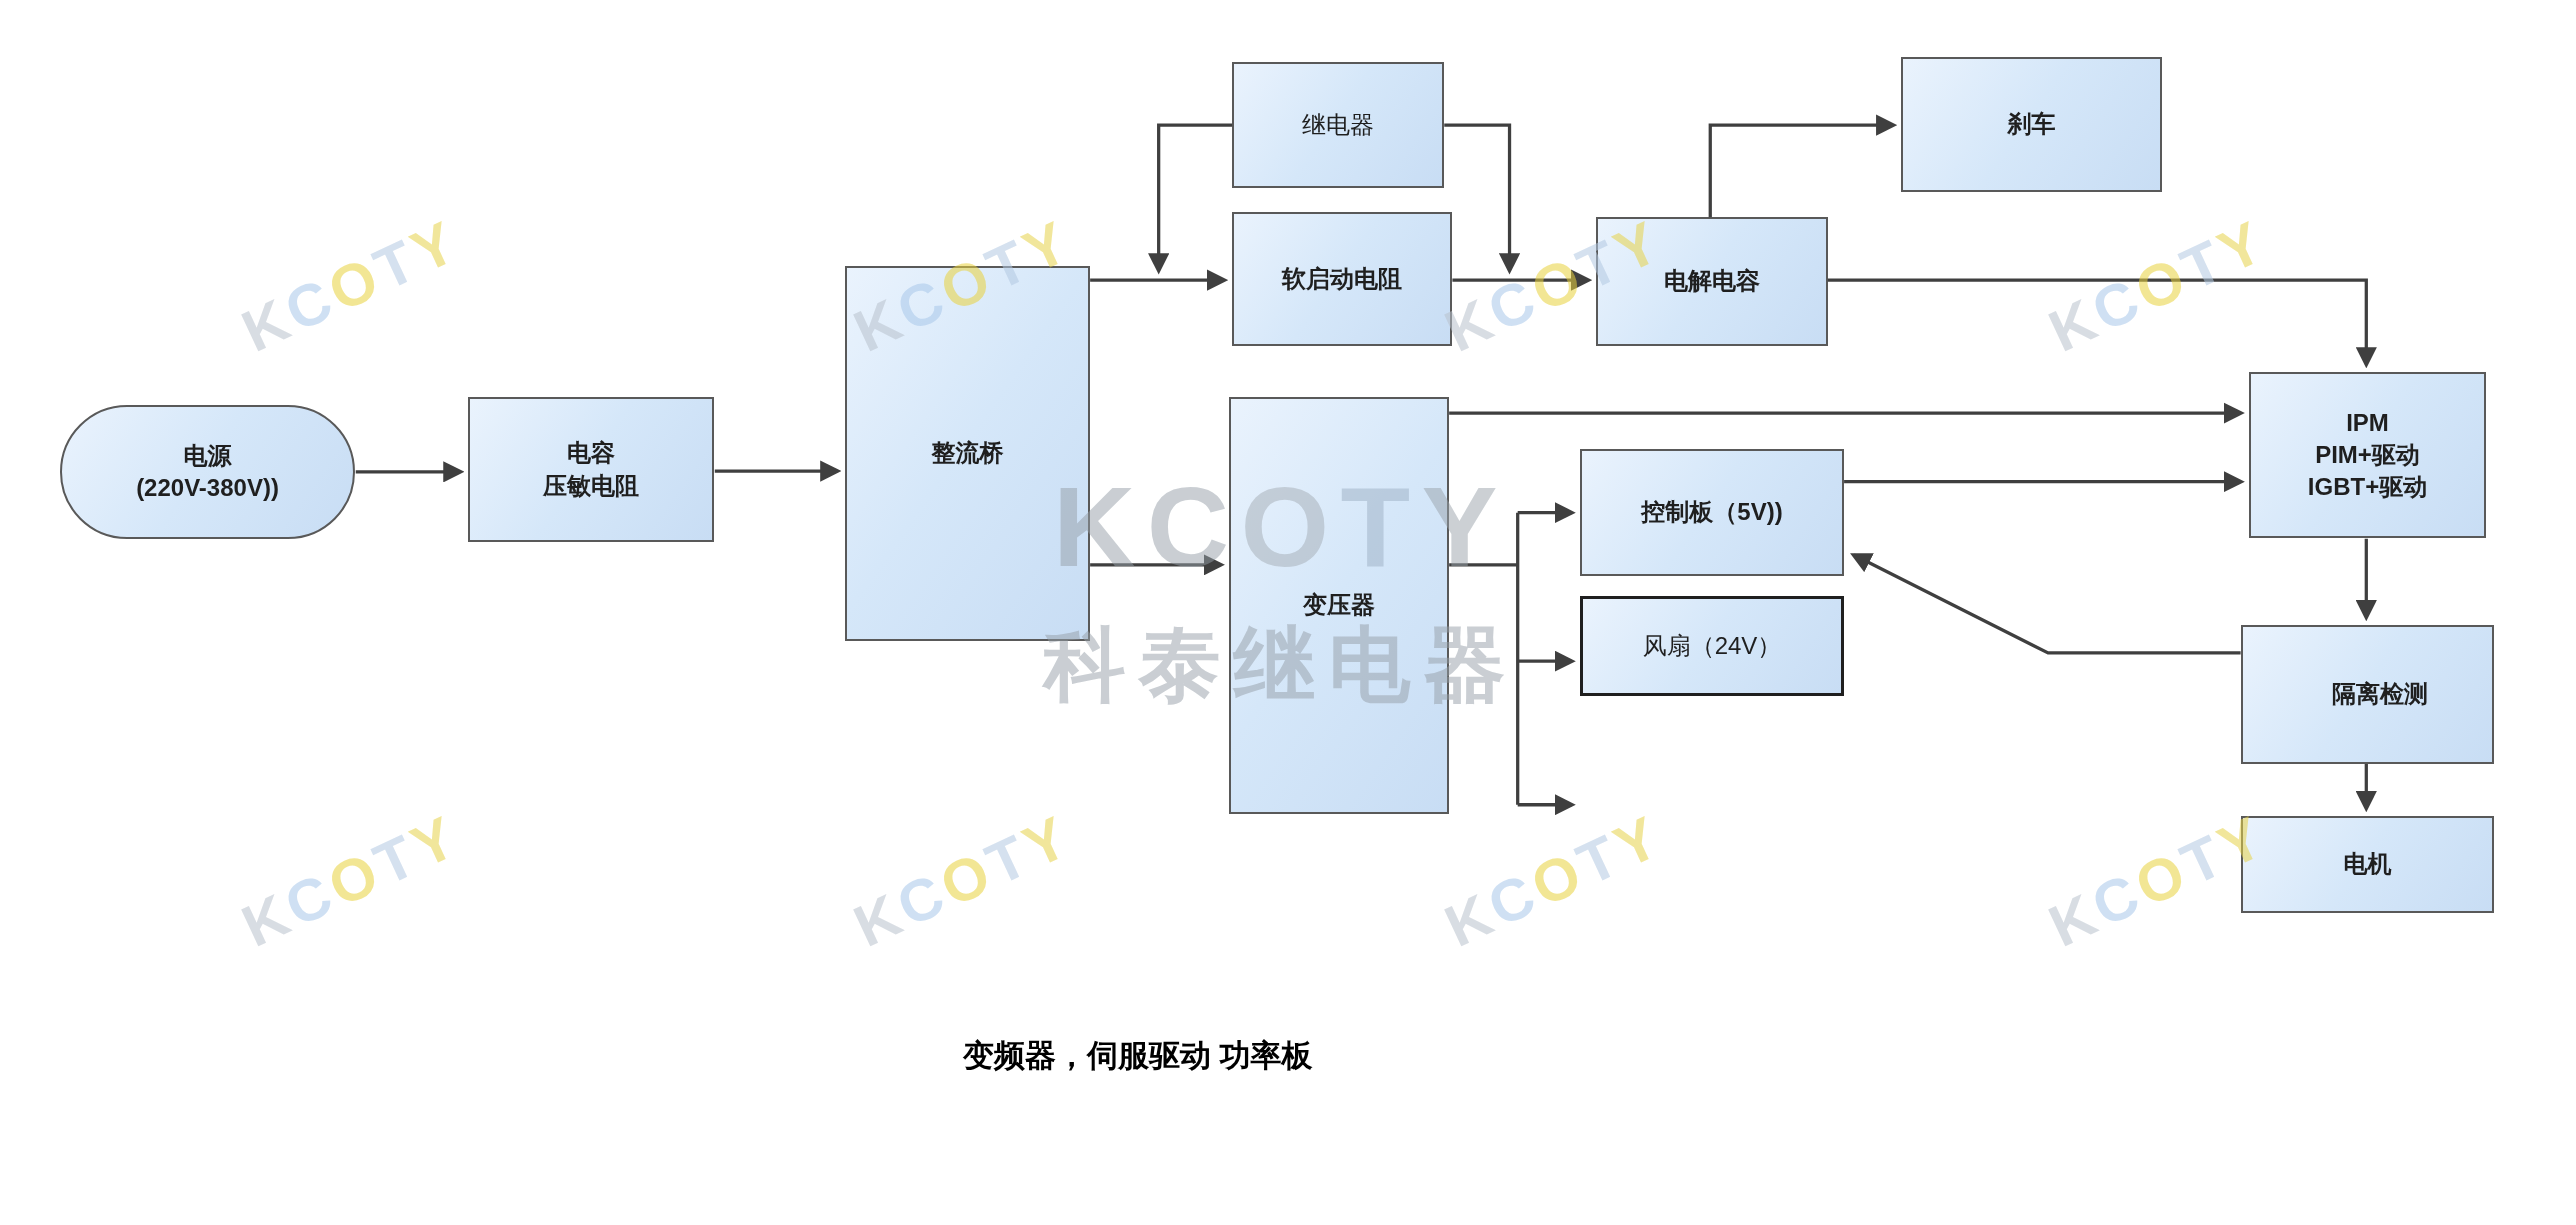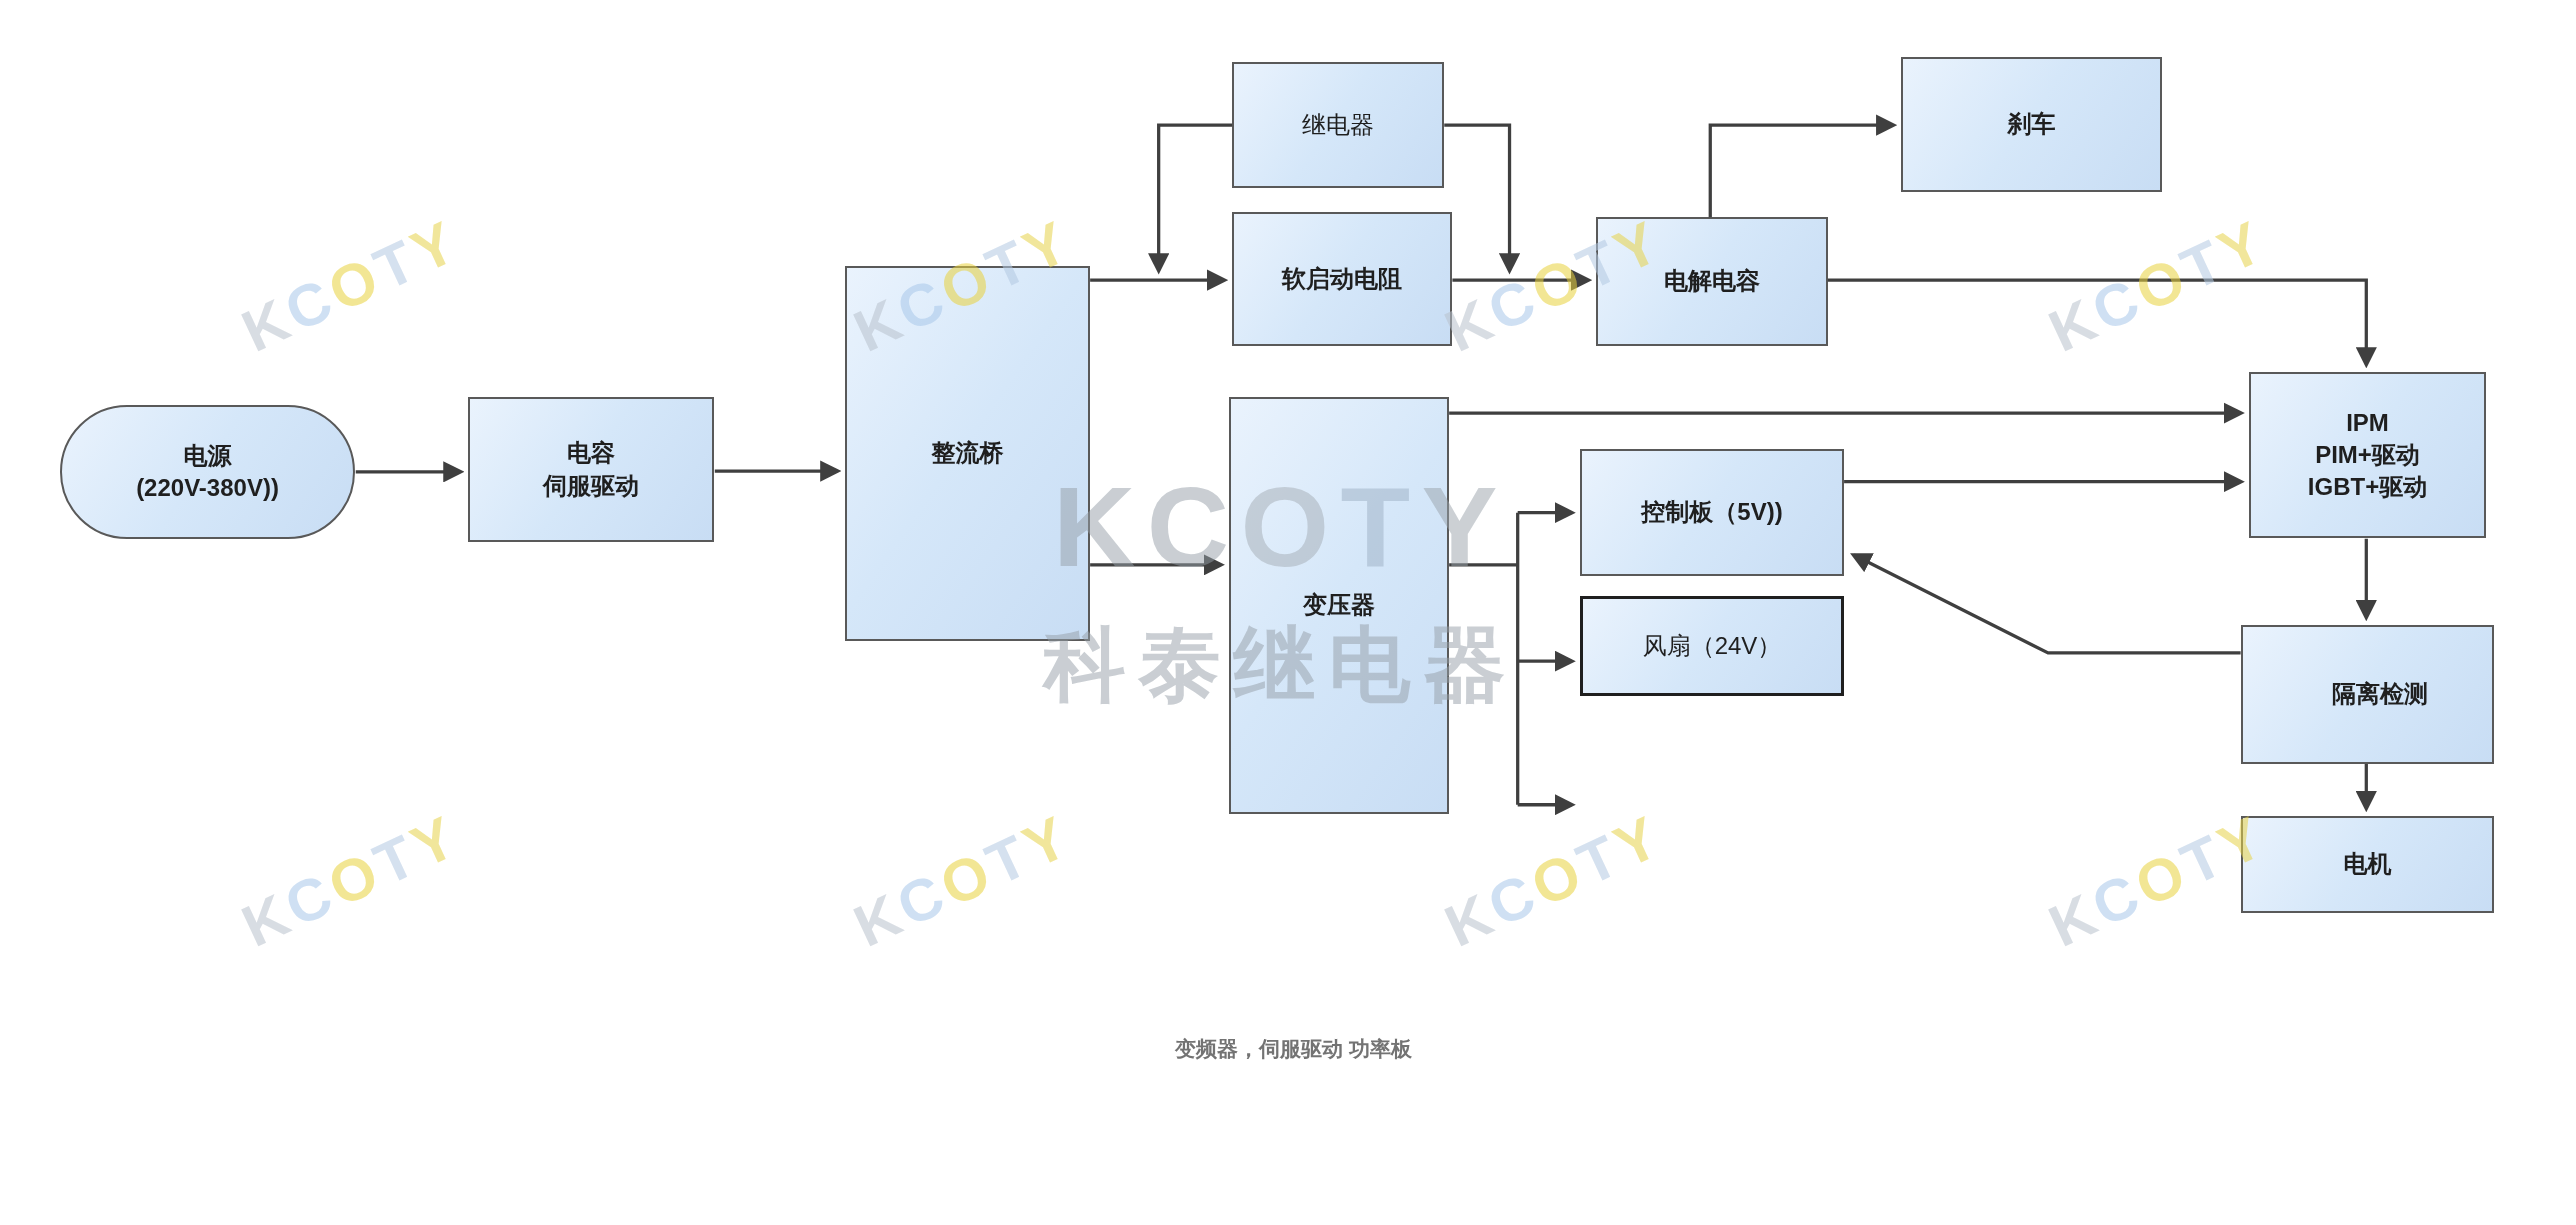--- a/index.html
+++ b/index.html
@@ -25,22 +25,22 @@
     font-size:24px;line-height:1.34;
     box-sizing:border-box;
   }
   .node .lbl{white-space:pre-line;}
   .bold{font-weight:bold;}
   .pill{border-radius:69px;}
   .dark-border{border-width:3.3px;border-color:#1f1f1f;}
   .caption{
     position:absolute;z-index:1;
     left:963px;top:1035px;width:661px;
-    text-align:center;
-    font-size:21px;font-weight:bold;color:#737373;
+    text-align:left;
+    font-size:31px;font-weight:bold;color:#000000;
   }
   .wm{
     position:absolute;z-index:3;
     white-space:nowrap;font-weight:bold;
     pointer-events:none;
   }
   .wm-small{
     font-size:59px;letter-spacing:4.9px;opacity:0.55;
     transform:translate(-50%,-50%) rotate(-25deg);
   }
@@ -85,21 +85,21 @@
     <path class="conn" d="M 2900 936 V 990" marker-end="url(#arw)"></path>
   </svg>
 
   <div class="node pill bold" style="left:60px;top:405px;width:295px;height:134px;">
     <span class="lbl">电源
 (220V-380V))</span>
   </div>
 
   <div class="node bold" style="left:468px;top:397px;width:246px;height:145px;">
     <span class="lbl">电容
-伺服驱动</span>
+压敏电阻</span>
   </div>
 
   <div class="node bold" style="left:845px;top:266px;width:245px;height:375px;">
     <span class="lbl">整流桥</span>
   </div>
 
   <div class="node" style="left:1232px;top:62px;width:212px;height:126px;">
     <span class="lbl">继电器</span>
   </div>
 

